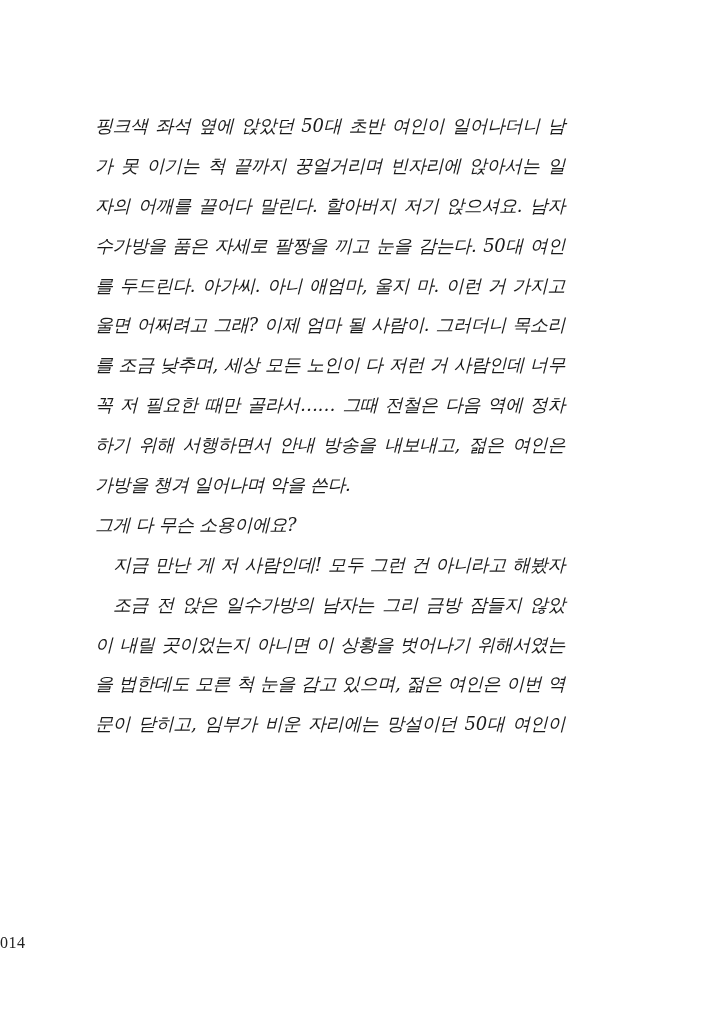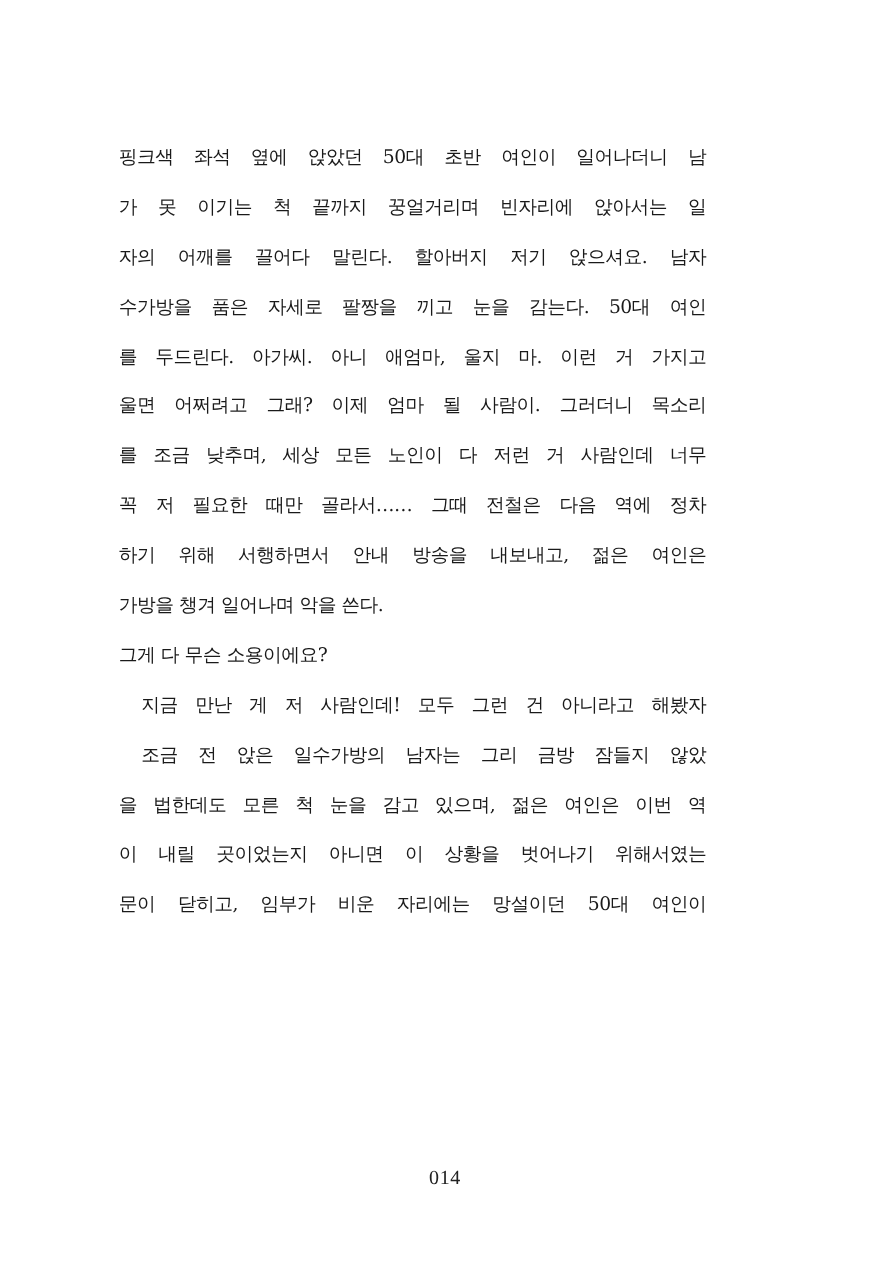--- a/index.html
+++ b/index.html
@@ -18,38 +18,39 @@
     .page-body {
       position: absolute;
       left: 95px;
       top: 106px;
       width: 470px;
     }
     .line {
       display: block;
       height: 39.9px;
       line-height: 39.9px;
-      font-size: 15px;
+      font-size: 18px;
       white-space: nowrap;
       text-align: justify;
       text-align-last: justify;
       letter-spacing: -0.4px;
+      font-style: italic;
     }
     .line.indent {
       padding-left: 18px;
     }
     .line.last {
       text-align-last: left;
     }
     .page-number {
       position: absolute;
       left: 0;
       width: 712px;
       top: 934px;
-      text-align: center;
+      text-align: left;
       font-family: "Liberation Serif", "DejaVu Serif", serif;
       font-size: 16px;
       color: #222;
       letter-spacing: 0.5px;
     }
   </style>
 </head>
 <body>
 
 <div class="page-body">
@@ -59,18 +60,18 @@
   <span class="line">수가방을 품은 자세로 팔짱을 끼고 눈을 감는다. 50대 여인</span>
   <span class="line">를 두드린다. 아가씨. 아니 애엄마, 울지 마. 이런 거 가지고</span>
   <span class="line">울면 어쩌려고 그래? 이제 엄마 될 사람이. 그러더니 목소리</span>
   <span class="line">를 조금 낮추며, 세상 모든 노인이 다 저런 거 사람인데 너무</span>
   <span class="line">꼭 저 필요한 때만 골라서…… 그때 전철은 다음 역에 정차</span>
   <span class="line">하기 위해 서행하면서 안내 방송을 내보내고, 젊은 여인은</span>
   <span class="line last">가방을 챙겨 일어나며 악을 쓴다.</span>
   <span class="line last">그게 다 무슨 소용이에요?</span>
   <span class="line indent">지금 만난 게 저 사람인데! 모두 그런 건 아니라고 해봤자</span>
   <span class="line indent">조금 전 앉은 일수가방의 남자는 그리 금방 잠들지 않았</span>
+  <span class="line">이 내릴 곳이었는지 아니면 이 상황을 벗어나기 위해서였는</span>
   <span class="line">을 법한데도 모른 척 눈을 감고 있으며, 젊은 여인은 이번 역</span>
-  <span class="line">이 내릴 곳이었는지 아니면 이 상황을 벗어나기 위해서였는</span>
   <span class="line">문이 닫히고, 임부가 비운 자리에는 망설이던 50대 여인이</span>
 </div>
 
 <div class="page-number">014</div>
 
 </body></html>

